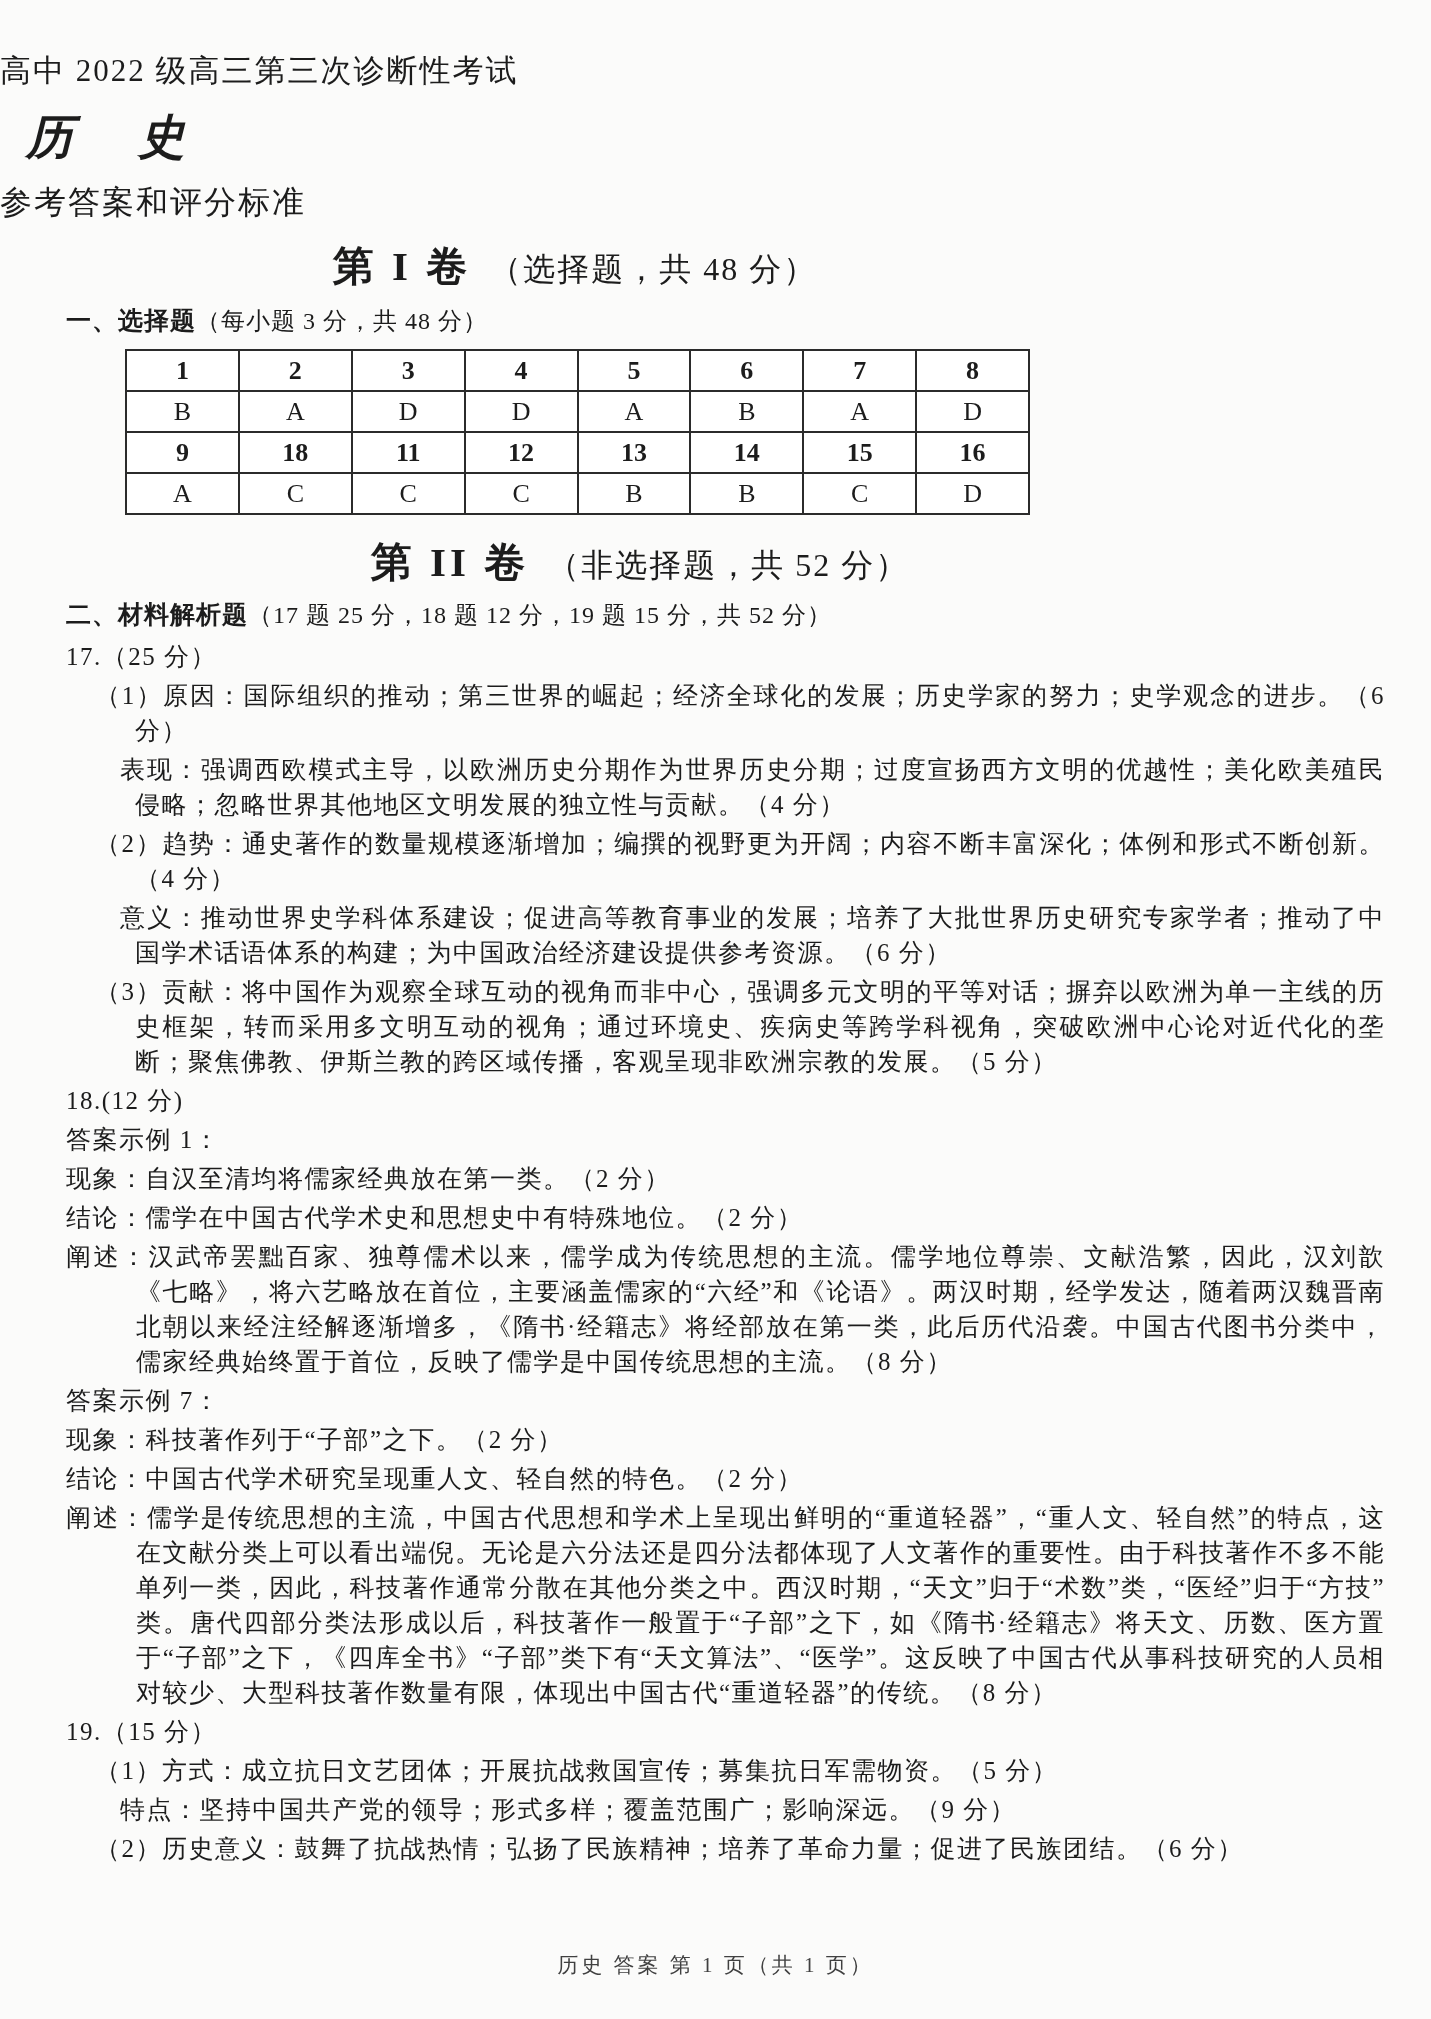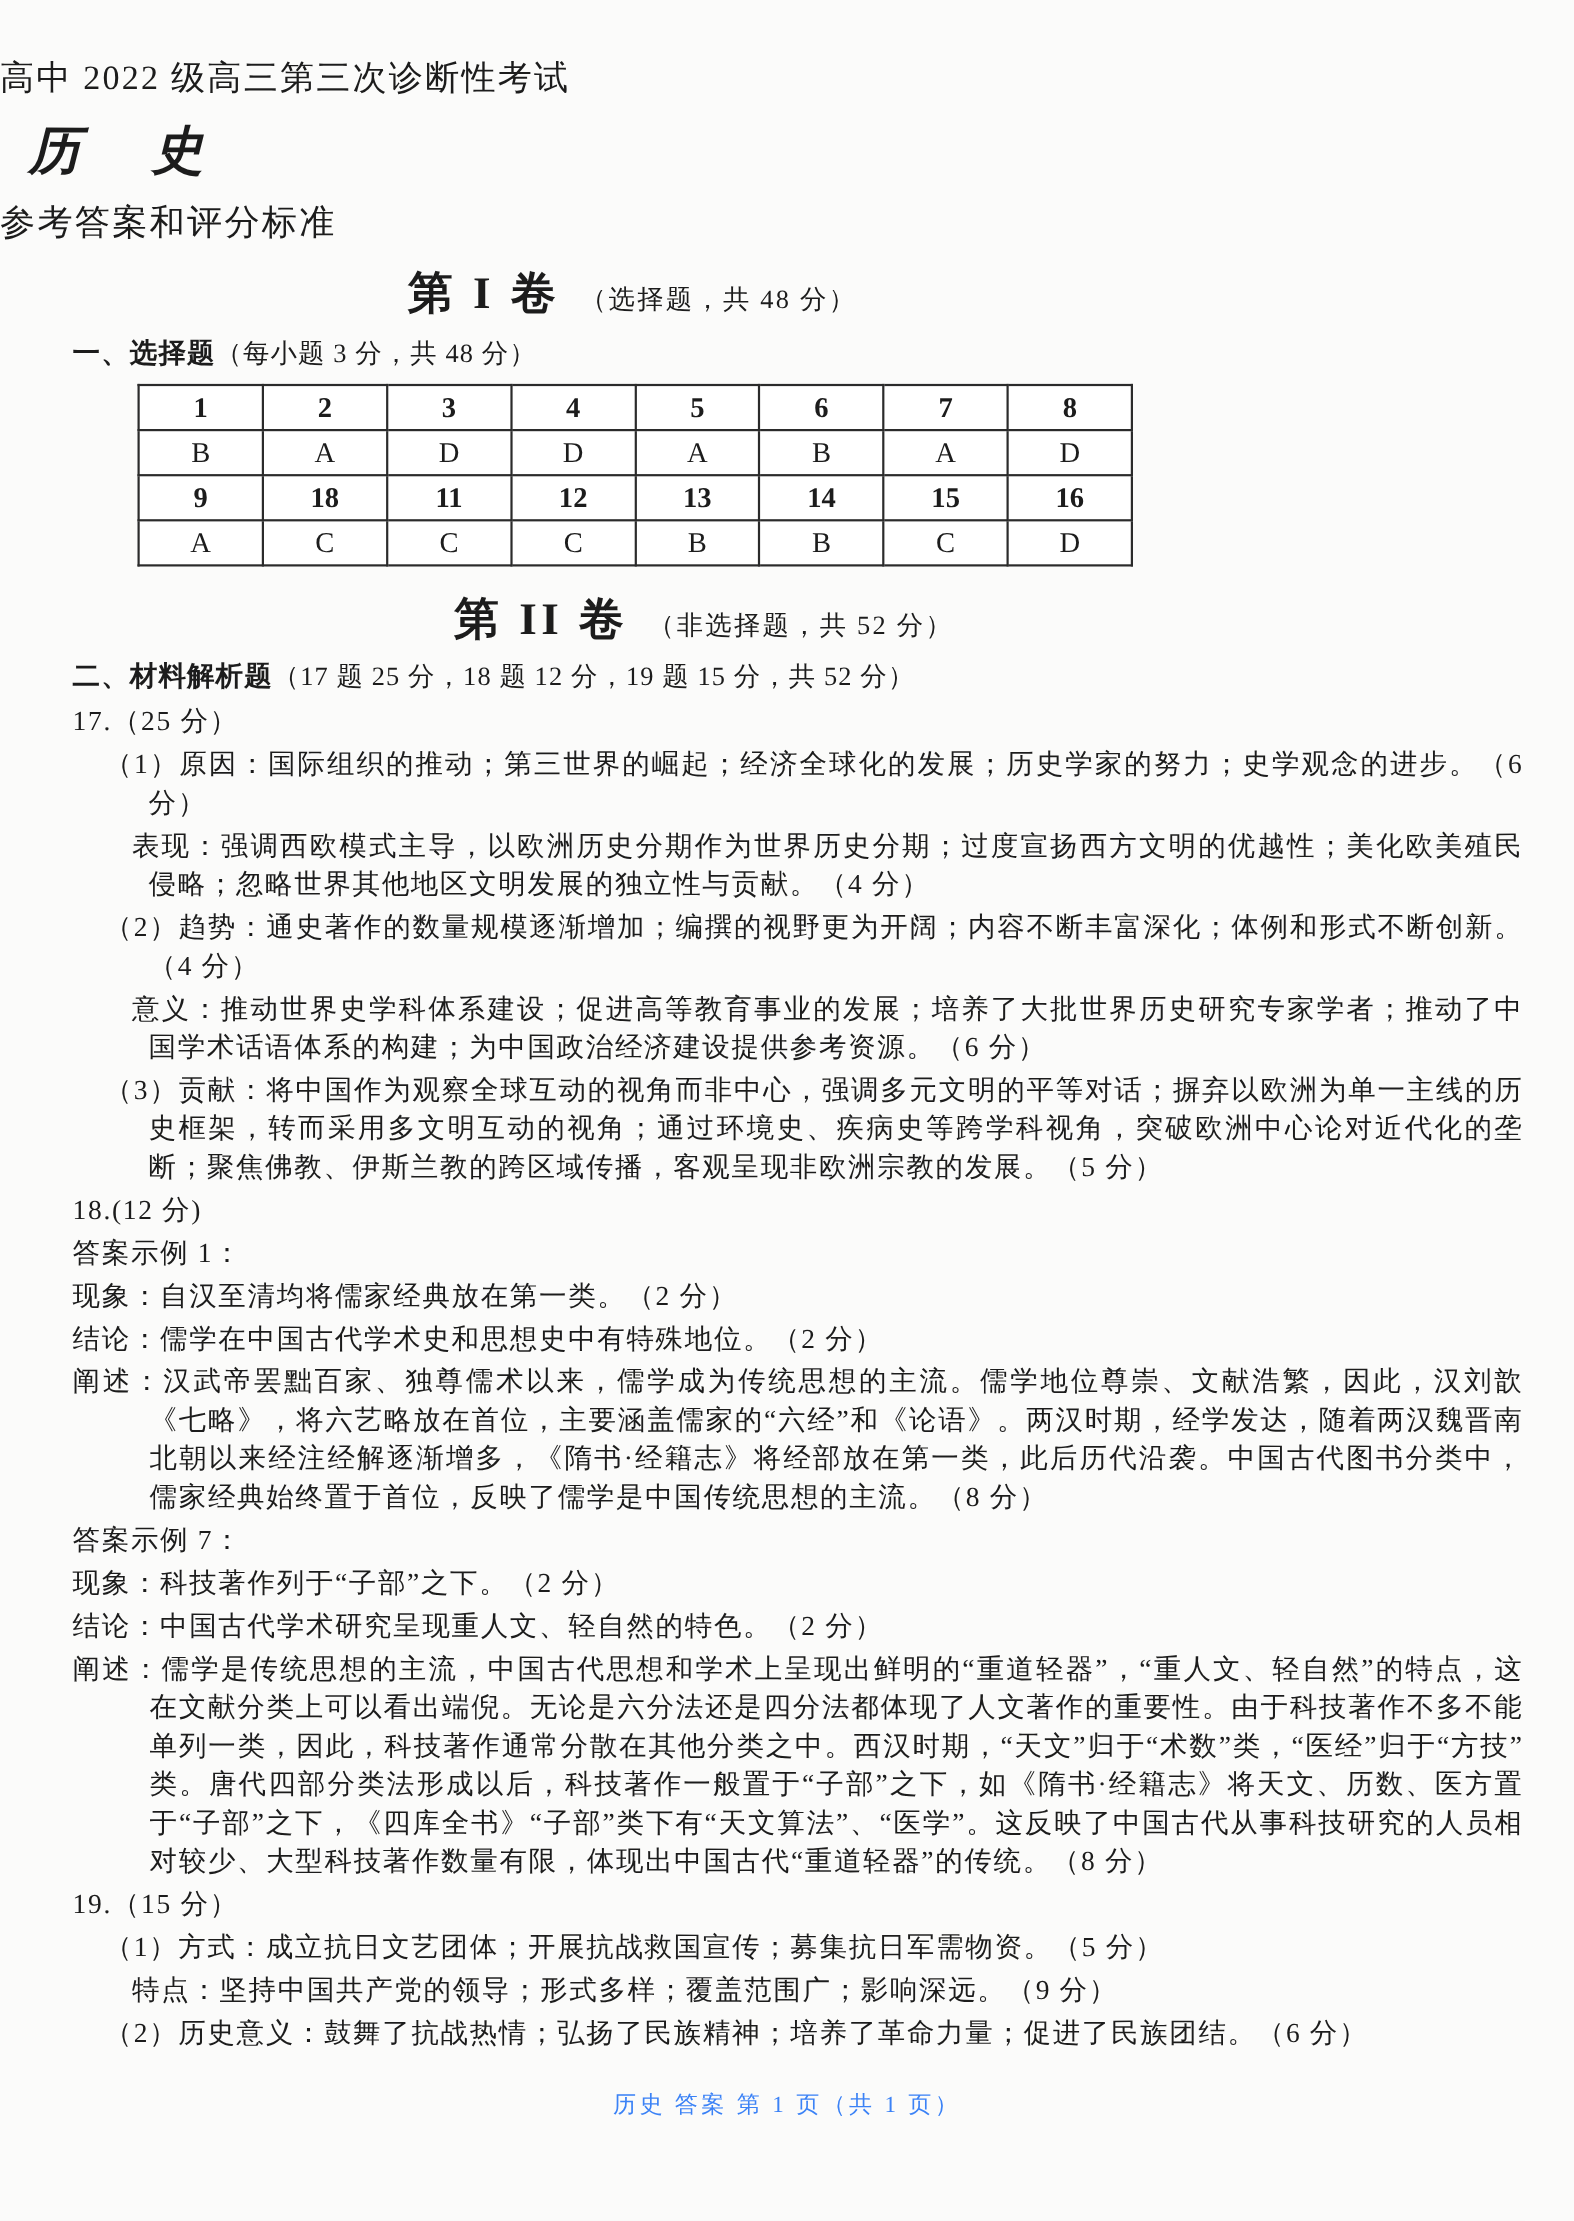--- a/index.html
+++ b/index.html
@@ -25,21 +25,21 @@
     font-style:italic;
   }
   .subtitle {
     font-family:"Liberation Sans", sans-serif;
     font-size:32px; font-weight:normal; letter-spacing:2px;
     margin-bottom:10px;
   }
   .part-head { width:1150px; text-align:center; margin:4px 0 8px 0; }
   .part-head.second { width:1280px; margin:10px 0 6px 0; }
   .part-title { font-size:41px; font-weight:bold; letter-spacing:4px; }
-  .part-note { font-size:24px; letter-spacing:2px; margin-left:14px; }
+  .part-note { font-size:32px; letter-spacing:2px; margin-left:14px; }
   
   .section-line { margin:2px 46px 6px 66px; font-size:25px; }
   .sec-head { font-family:"Liberation Sans", sans-serif; font-weight:bold; letter-spacing:1px; }
   .sec-note { font-size:24px; letter-spacing:1px; }
   
   table.answers {
     border-collapse:collapse;
     margin:6px 0 10px 125px;
     width:905px;
     background:#fff;
@@ -59,24 +59,24 @@
     line-height:35px;
     letter-spacing:1.5px;
     text-align:justify;
   }
   .para.hang { padding-left:70px; text-indent:-70px; }
   .para.l1 { margin-left:95px; padding-left:40px; text-indent:-40px; }
   .para.l2 { margin-left:120px; padding-left:15px; text-indent:-15px; }
   
   .footer {
     margin-top:auto;
-    padding-bottom:92px;
+    padding-bottom:40px;
     text-align:center;
     font-size:21px;
-    color:#3b82f6;
+    color:#404040;
     letter-spacing:3px;
   }
 </style>
 </head>
 <body>
 
 <div class="page">
 
   <div class="header-block">
     <div class="exam-title">高中 2022 级高三第三次诊断性考试</div>

